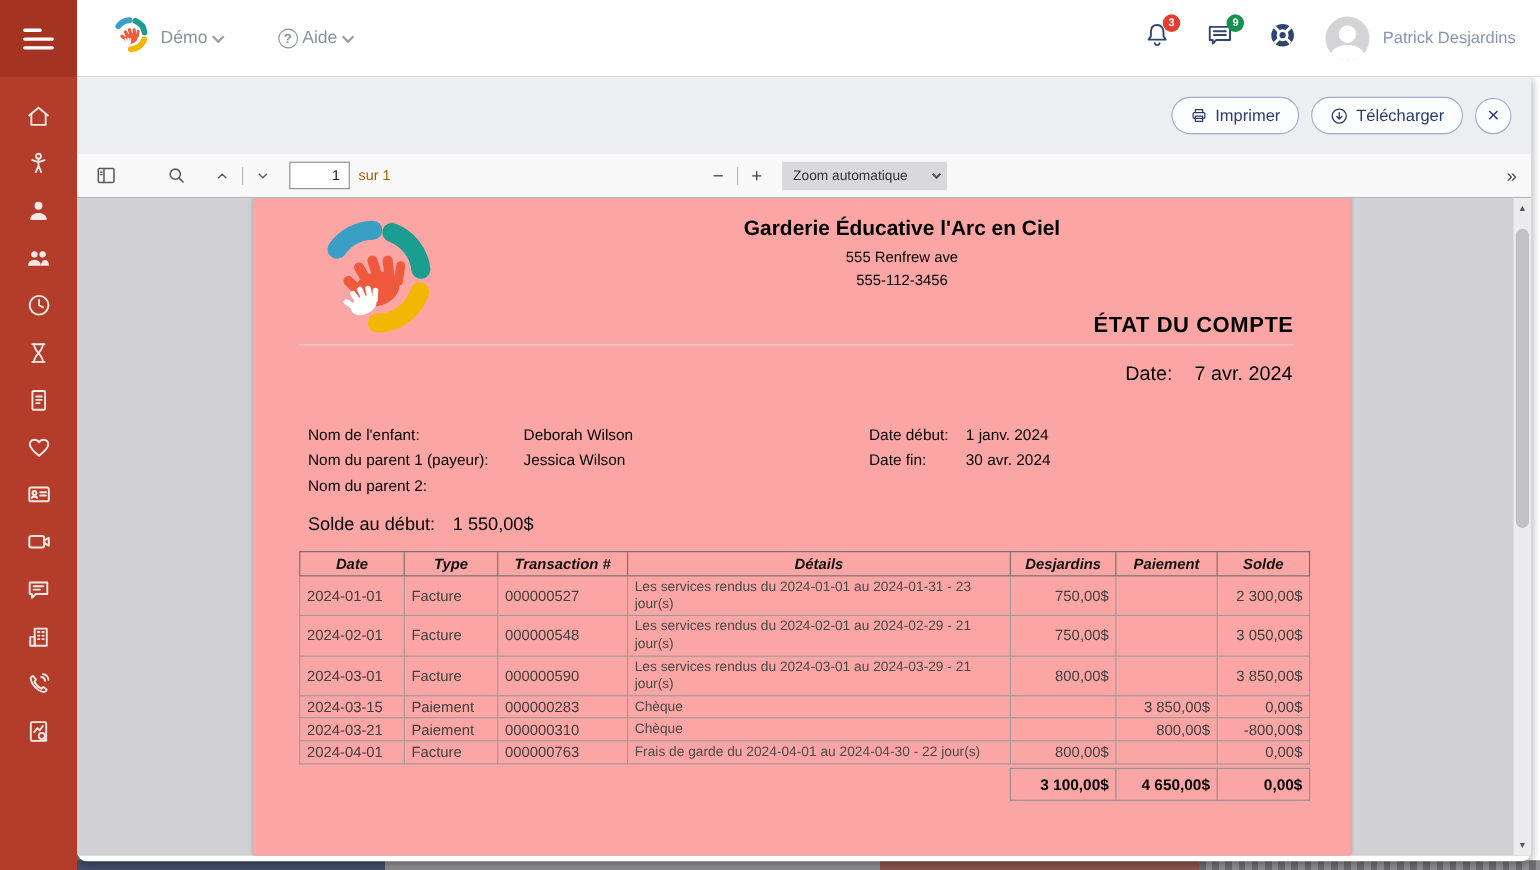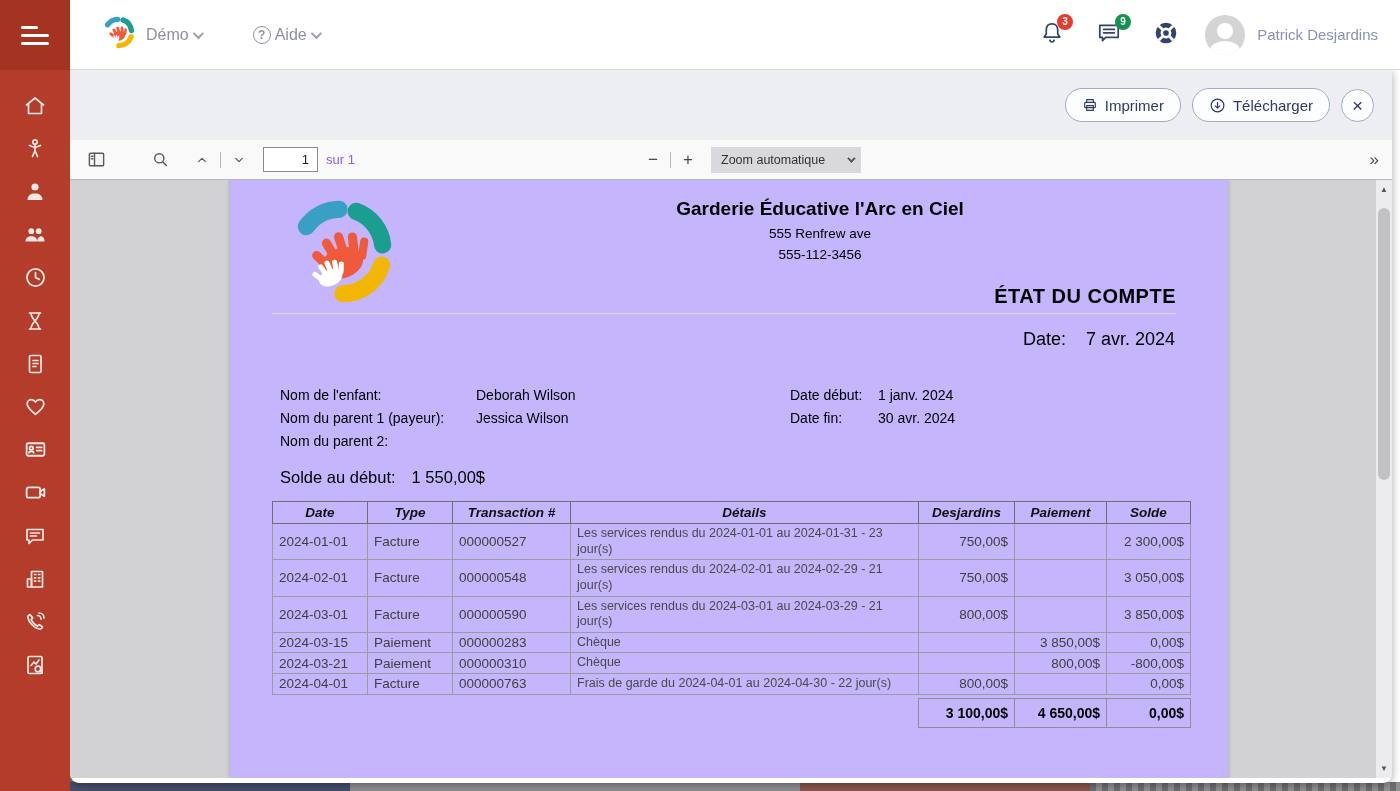--- a/index.html
+++ b/index.html
@@ -44,35 +44,35 @@
   .close-btn { width:33px; height:33px; border-radius:50%; border:1.5px solid #9fabc9; background:#fcfdff; color:#2c3c66; font-size:19px; display:flex; align-items:center; justify-content:center; cursor:pointer; line-height:1; }
 
   
   .pdf-toolbar { height:40px; background:#f9f9fa; border-bottom:1px solid #b8b8bb; display:flex; align-items:center; position:relative; }
   .pdf-toolbar svg { stroke:#5a5a5e; fill:none; stroke-width:1.8; stroke-linecap:round; stroke-linejoin:round; }
   .tb-btn { display:flex; align-items:center; justify-content:center; width:28px; height:28px; cursor:pointer; border-radius:2px; }
   .tb-sep { width:1px; height:16px; background:#b5b5b8; margin:0 4px; }
   .toggle-btn { margin-left:12px; }
   .search-btn { margin-left:36px; }
   .page-input { width:55px; height:25px; border:1px solid #8a8a8e; background:#fff; text-align:right; padding-right:8px; font-size:13px; color:#202020; margin:0 8px 0 10px; font-family:"Liberation Sans",sans-serif; }
-  .page-of { font-size:13px; color:#8b5cf6; }
+  .page-of { font-size:13px; color:#a16207; }
   .zoom-group { position:absolute; left:570px; display:flex; align-items:center; }
   .zoom-glyph { font-size:17px; color:#444; width:26px; text-align:center; cursor:pointer; }
   .zoom-select { margin-left:10px; height:26px; background:#d9d9dd; display:flex; align-items:center; gap:22px; padding:0 8px 0 10px; font-size:12.5px; color:#333; cursor:pointer; }
   .zoom-select .chev { width:6px; height:6px; border-color:#555; transform:rotate(45deg) translateY(-2px); }
   .expand-btn { position:absolute; right:14px; font-size:17px; color:#4c4c50; cursor:pointer; letter-spacing:-1px; }
 
   
   .viewer { position:relative; height:598px; background:#d2d2d5; overflow:hidden; }
   .vscroll { position:absolute; right:0; top:0; width:16px; height:100%; background:#ececee; z-index:5; }
   .vscroll .thumb { position:absolute; left:2px; top:28px; width:12px; height:272px; background:#c2c2c6; border-radius:6px; cursor:pointer; }
   .scroll-arrow { position:absolute; left:0; width:16px; text-align:center; font-size:8px; color:#555; cursor:pointer; }
 
   
-  .page { position:absolute; left:160px; top:0; width:998px; height:100%; background:#c4b5fd; box-shadow:0 0 4px rgba(0,0,0,.25); color:#000; }
+  .page { position:absolute; left:160px; top:0; width:998px; height:100%; background:#fca5a5; box-shadow:0 0 4px rgba(0,0,0,.25); color:#000; }
   .doc-logo { position:absolute; left:52px; top:16px; }
   .org-name { position:absolute; left:170px; top:18px; width:840px; text-align:center; font-size:19px; font-weight:bold; }
   .org-addr { position:absolute; left:170px; top:46px; width:840px; text-align:center; font-size:13.5px; }
   .org-phone { position:absolute; left:170px; top:67px; width:840px; text-align:center; font-size:13.5px; }
   .doc-title { position:absolute; right:52px; top:105px; font-size:20px; font-weight:bold; letter-spacing:.5px; }
   .doc-rule { position:absolute; left:42px; top:133px; width:904px; height:1px; background:#d8d8d8; }
   .doc-date { position:absolute; right:53px; top:149px; font-size:18px; display:flex; gap:20px; }
   .info-row { position:absolute; font-size:14px; }
   .lab-l { display:inline-block; width:196px; }
   .lab-r { display:inline-block; width:88px; }

